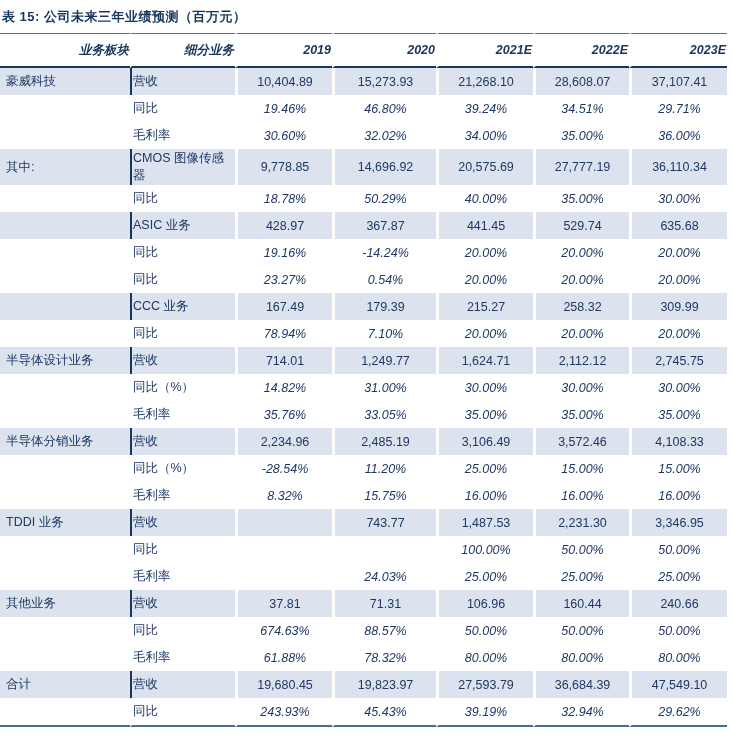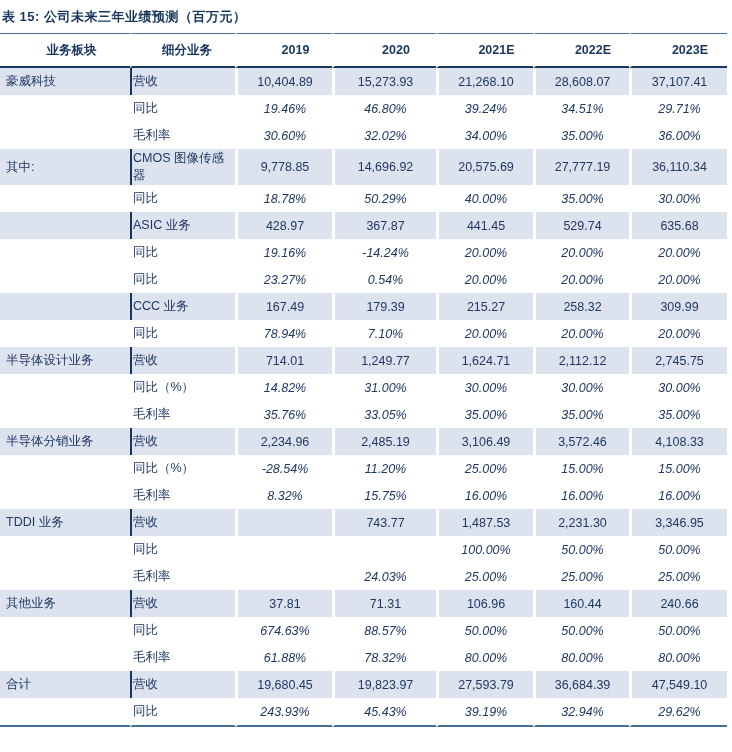--- a/index.html
+++ b/index.html
@@ -17,23 +17,23 @@
   table.forecast {
     border-collapse:separate; border-spacing:0; table-layout:fixed;
     width:727px; font-size:12.5px;
   }
   col.c0 { width:130px; } col.c1 { width:105px; }
   col.c2 { width:97px; }  col.c3 { width:104px; }
   col.c4 { width:97px; }  col.c5 { width:96px; }
   col.c6 { width:98px; }
 
   thead th {
-    height:30px; text-align:center; color:#17365d; font-weight:bold;
+    height:30px; text-align:right; color:#17365d; font-weight:bold;
     border-top:1.5px solid #41719c; border-bottom:2px solid #17365d;
-    vertical-align:middle; font-size:12.5px;
+    vertical-align:middle; font-size:12.5px;font-style:italic;
   }
   thead th.c0 { padding-left:14px; }
   thead th.c1 { padding-left:8px; border-left:2px solid transparent; }
   thead th.cy { padding-left:22px; border-left:3px solid transparent; }
 
   tbody td {
     height:25px; vertical-align:middle; color:#1f3864;
     background:#ffffff;
   }
   tbody td.c0 { padding-left:6px; text-align:left; }

